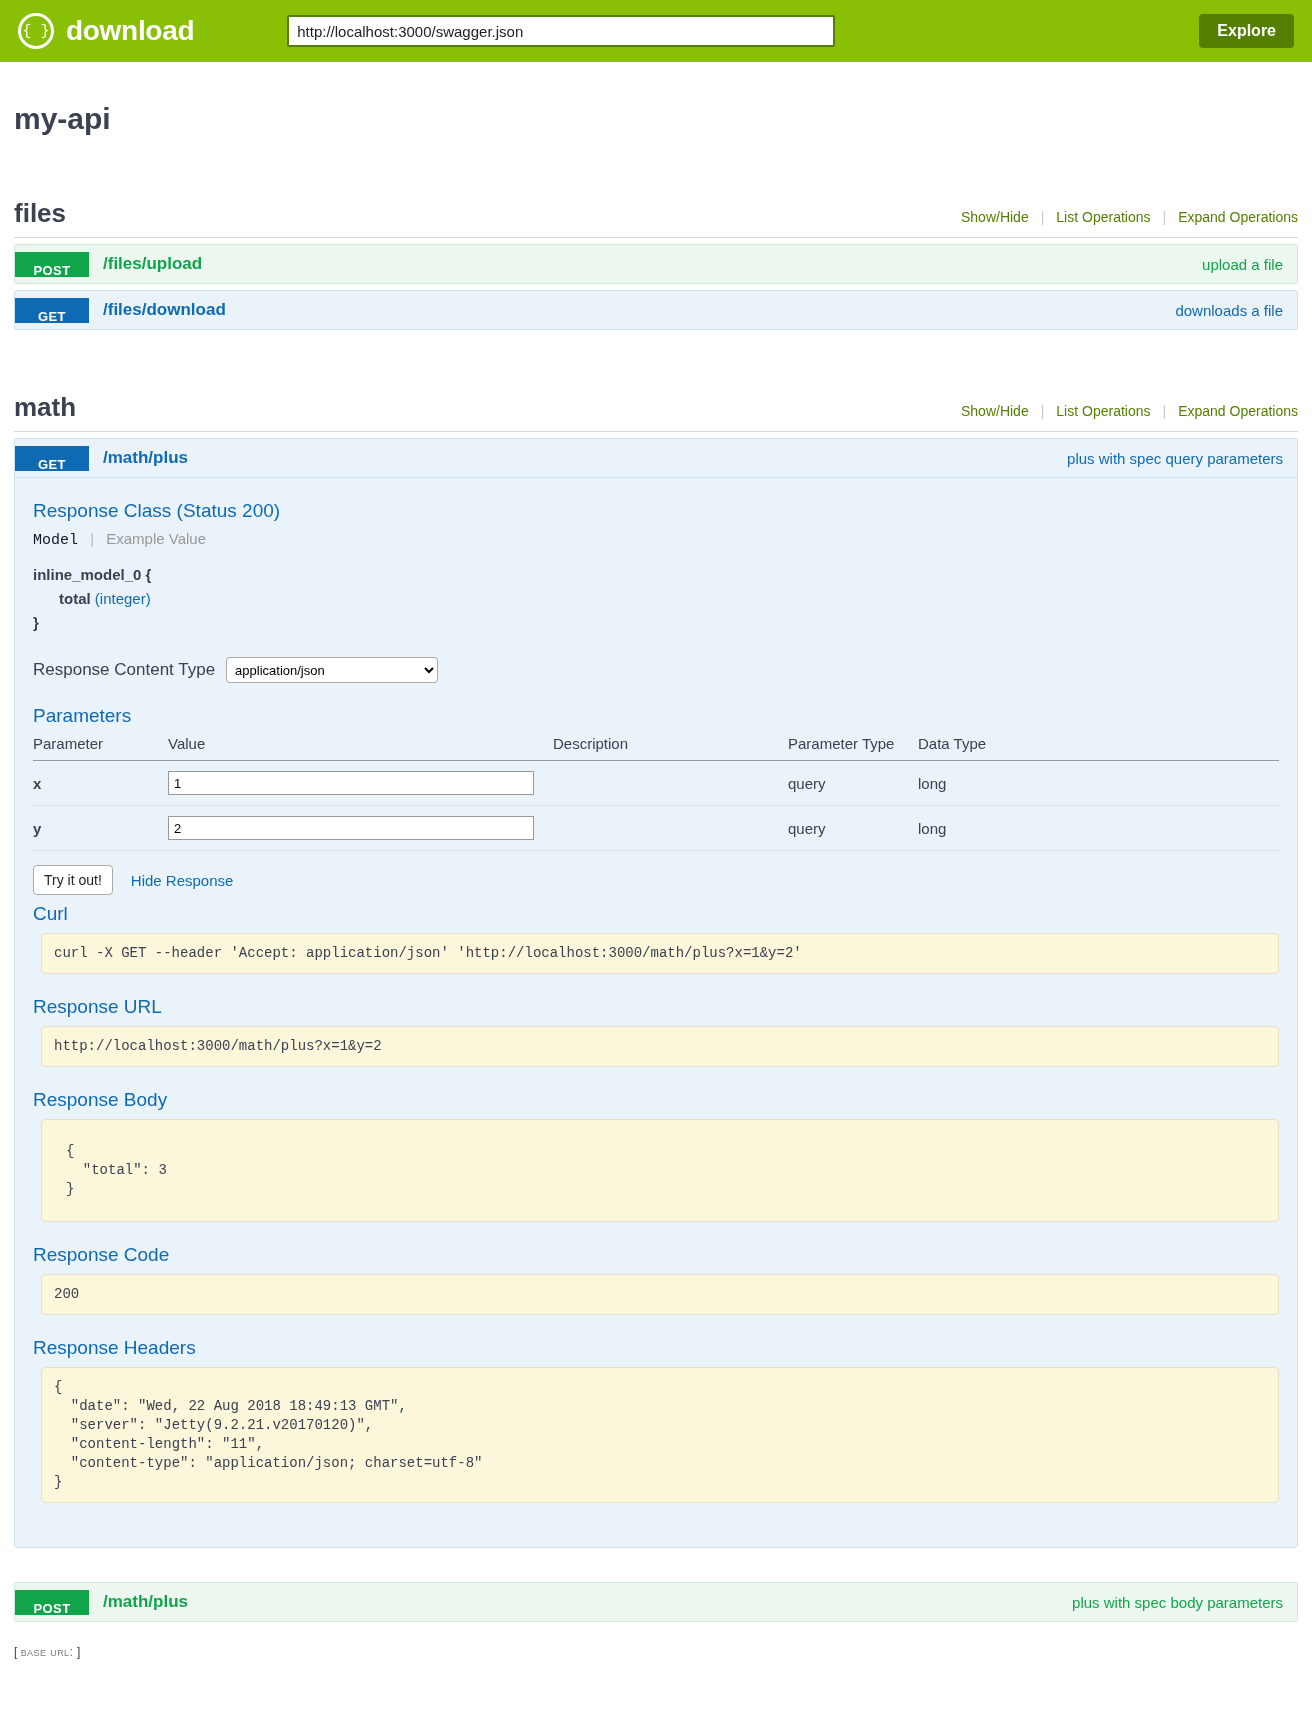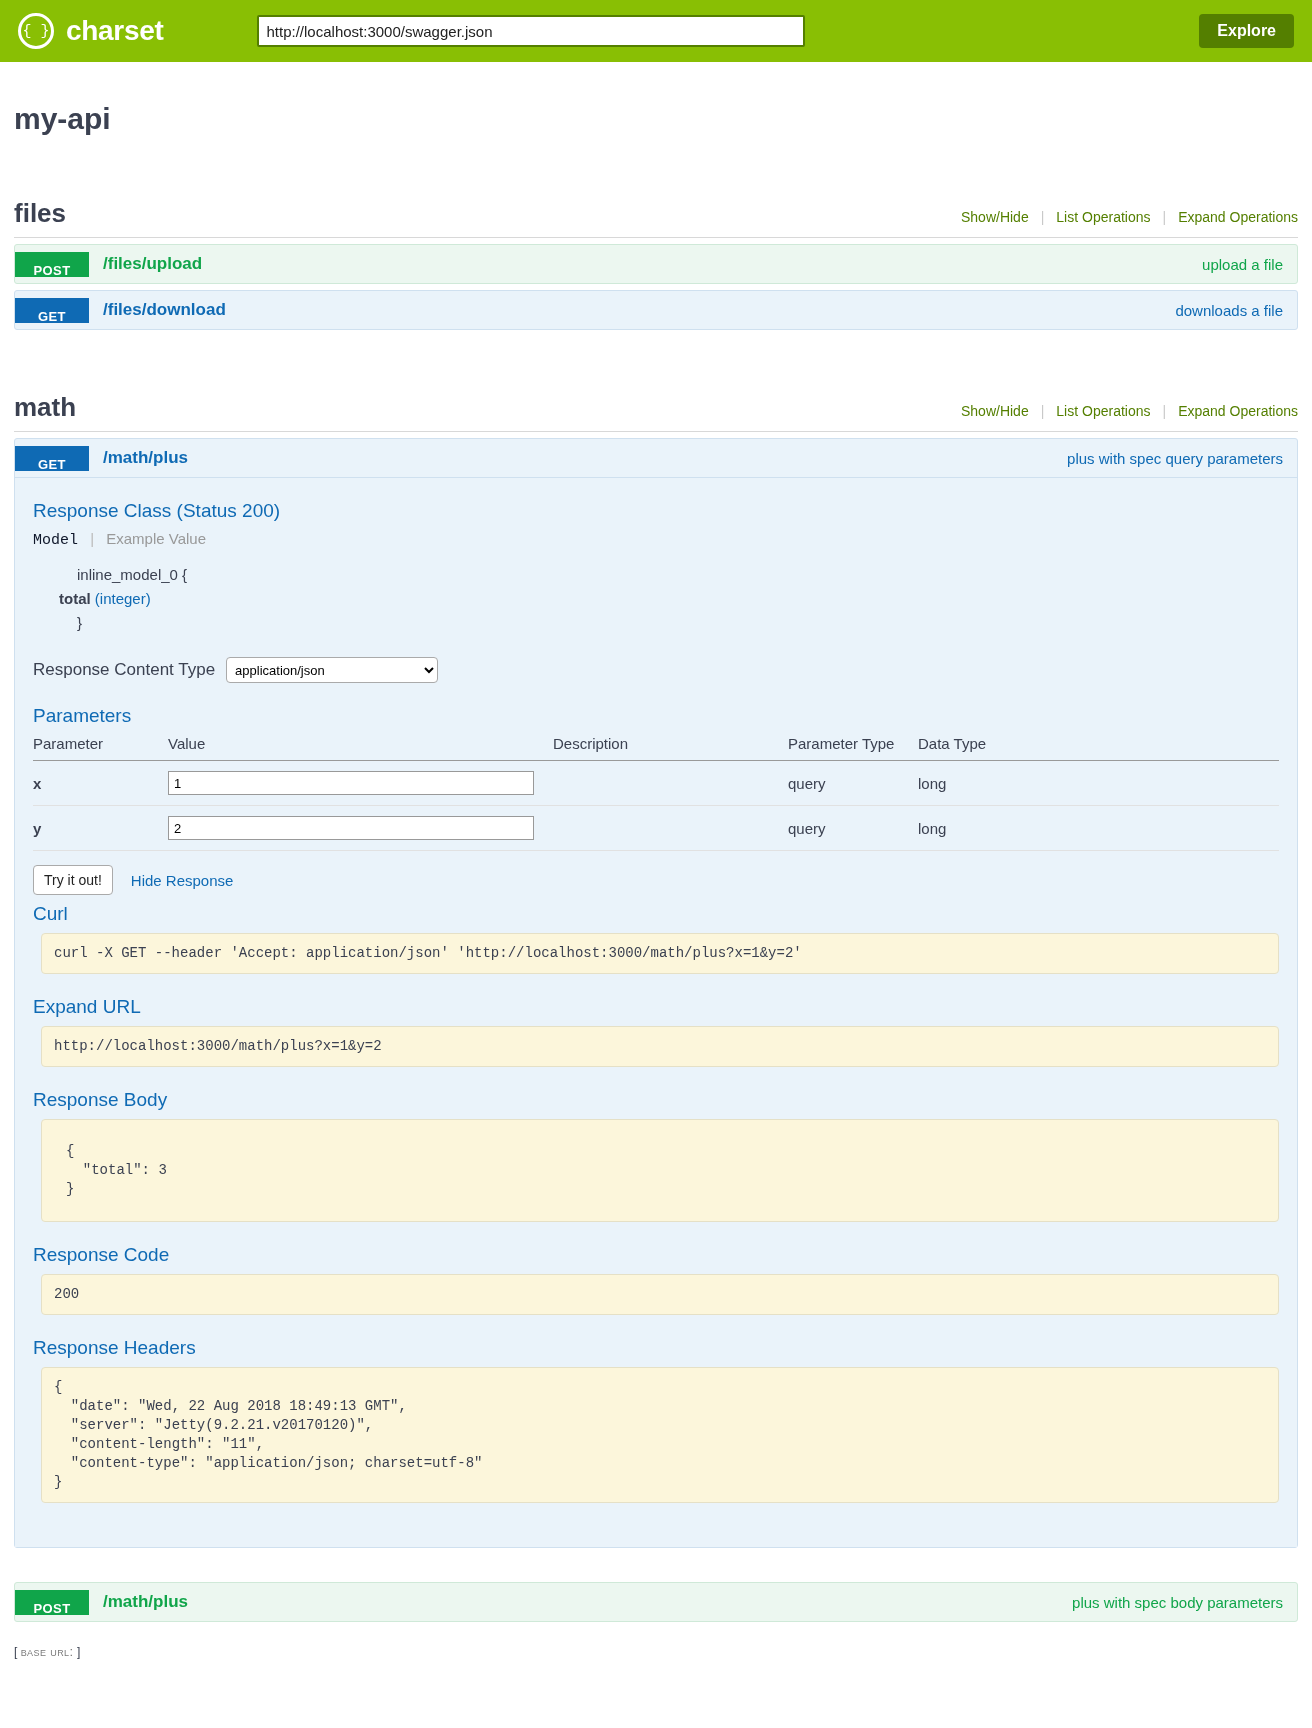--- a/index.html
+++ b/index.html
@@ -173,21 +173,21 @@
   }
   .tabs-model .active { color: #0f172a; font-family: Liberation Mono, monospace; }
   .tabs-model .divider { color: #bbb; margin: 0 8px; }
   .tabs-model .inactive { color: #999999; }
   .model-block {
     font-size: 15px;
     line-height: 24px;
     margin-bottom: 22px;
     font-family: "Liberation Sans", sans-serif;
   }
-  .model-name { font-weight: normal; margin-left: 44px; }
+  .model-name { font-weight: bold; }
   .model-prop { padding-left: 26px; }
   .model-prop b { font-weight: bold; }
   .model-type { color: #0f6ab4; }
 
   .content-type-row {
     display: flex;
     align-items: center;
     gap: 11px;
     margin: 16px 0 22px 0;
   }
@@ -293,21 +293,21 @@
     letter-spacing: 0.4px;
   }
   .spacer-28 { height: 28px; }
 </style>
 </head>
 <body>
 
 <div class="topbar">
   <div class="logo-wrap">
     <span class="logo-mark">{&nbsp;}</span>
-    <span class="logo-text">charset</span>
+    <span class="logo-text">download</span>
   </div>
   <input class="url-input" type="text" value="http://localhost:3000/swagger.json" style="">
   <button class="explore-btn">Explore</button>
 </div>
 
 <div class="page">
 
   <h1 class="api-title">my-api</h1>
 
   <div class="resource-head">
@@ -418,21 +418,21 @@
       </table>
 
       <div class="actions-row">
         <button class="tryit">Try it out!</button>
         <a class="hide-response">Hide Response</a>
       </div>
 
       <div class="section-title">Curl</div>
       <pre class="code">curl -X GET --header 'Accept: application/json' 'http://localhost:3000/math/plus?x=1&amp;y=2'</pre>
 
-      <div class="section-title">Expand URL</div>
+      <div class="section-title">Response URL</div>
       <pre class="code">http://localhost:3000/math/plus?x=1&amp;y=2</pre>
 
       <div class="section-title">Response Body</div>
       <pre class="code tall">{
   "total": 3
 }</pre>
 
       <div class="section-title">Response Code</div>
       <pre class="code">200</pre>
 

